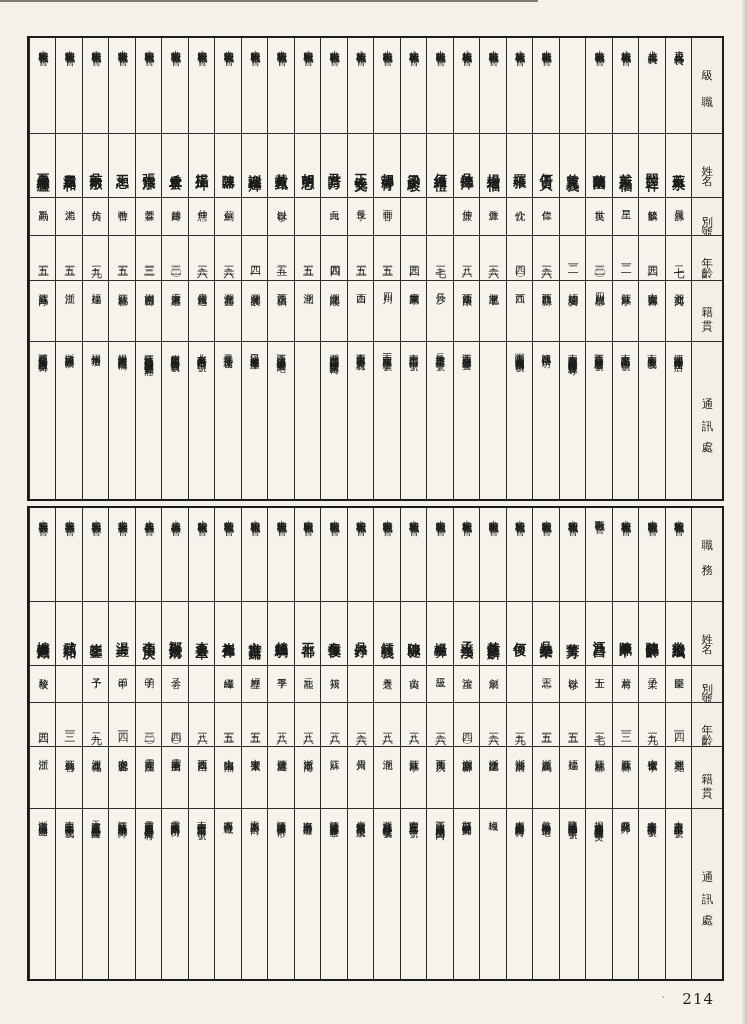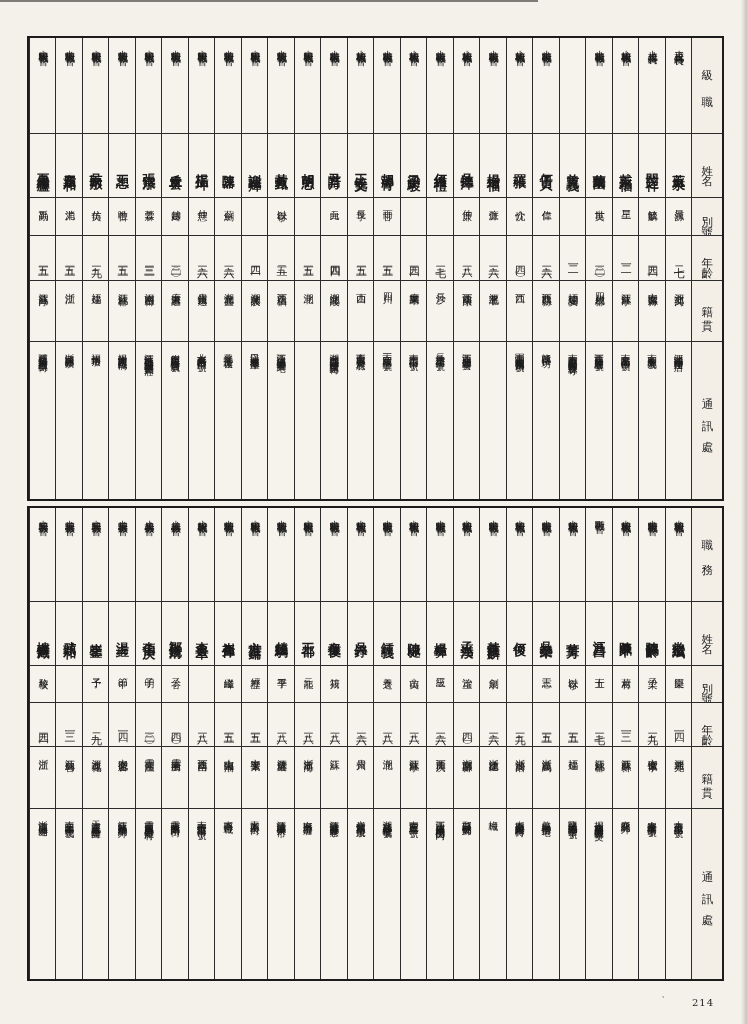--- a/index.html
+++ b/index.html
@@ -35,21 +35,21 @@
   .t-top .row-age{height:45px;}
   .t-top .row-origin{height:61px;}
   .t-top .row-address{height:157px;}
   
   .t-bot .row-rank{height:94px;}
   .t-bot .row-name{height:64px;}
   .t-bot .row-alias{height:37px;}
   .t-bot .row-age{height:44px;}
   .t-bot .row-origin{height:62px;}
   .t-bot .row-address{height:170px;}
-  .pageno{position:absolute;right:33px;bottom:16px;font-size:10px;letter-spacing:1px;color:#222;}
+  .pageno{position:absolute;right:33px;bottom:16px;font-size:15px;letter-spacing:1px;color:#222;}
   .pagemark{position:absolute;right:78px;bottom:24px;font-size:9px;color:#555;transform:rotate(-20deg);}
 </style>
 </head>
 <body>
 
 <div class="page">
   <div class="scan-edge-top"></div>
   <div class="scan-edge-right"></div>
 
   <div class="vtable t-top" id="table-top">

